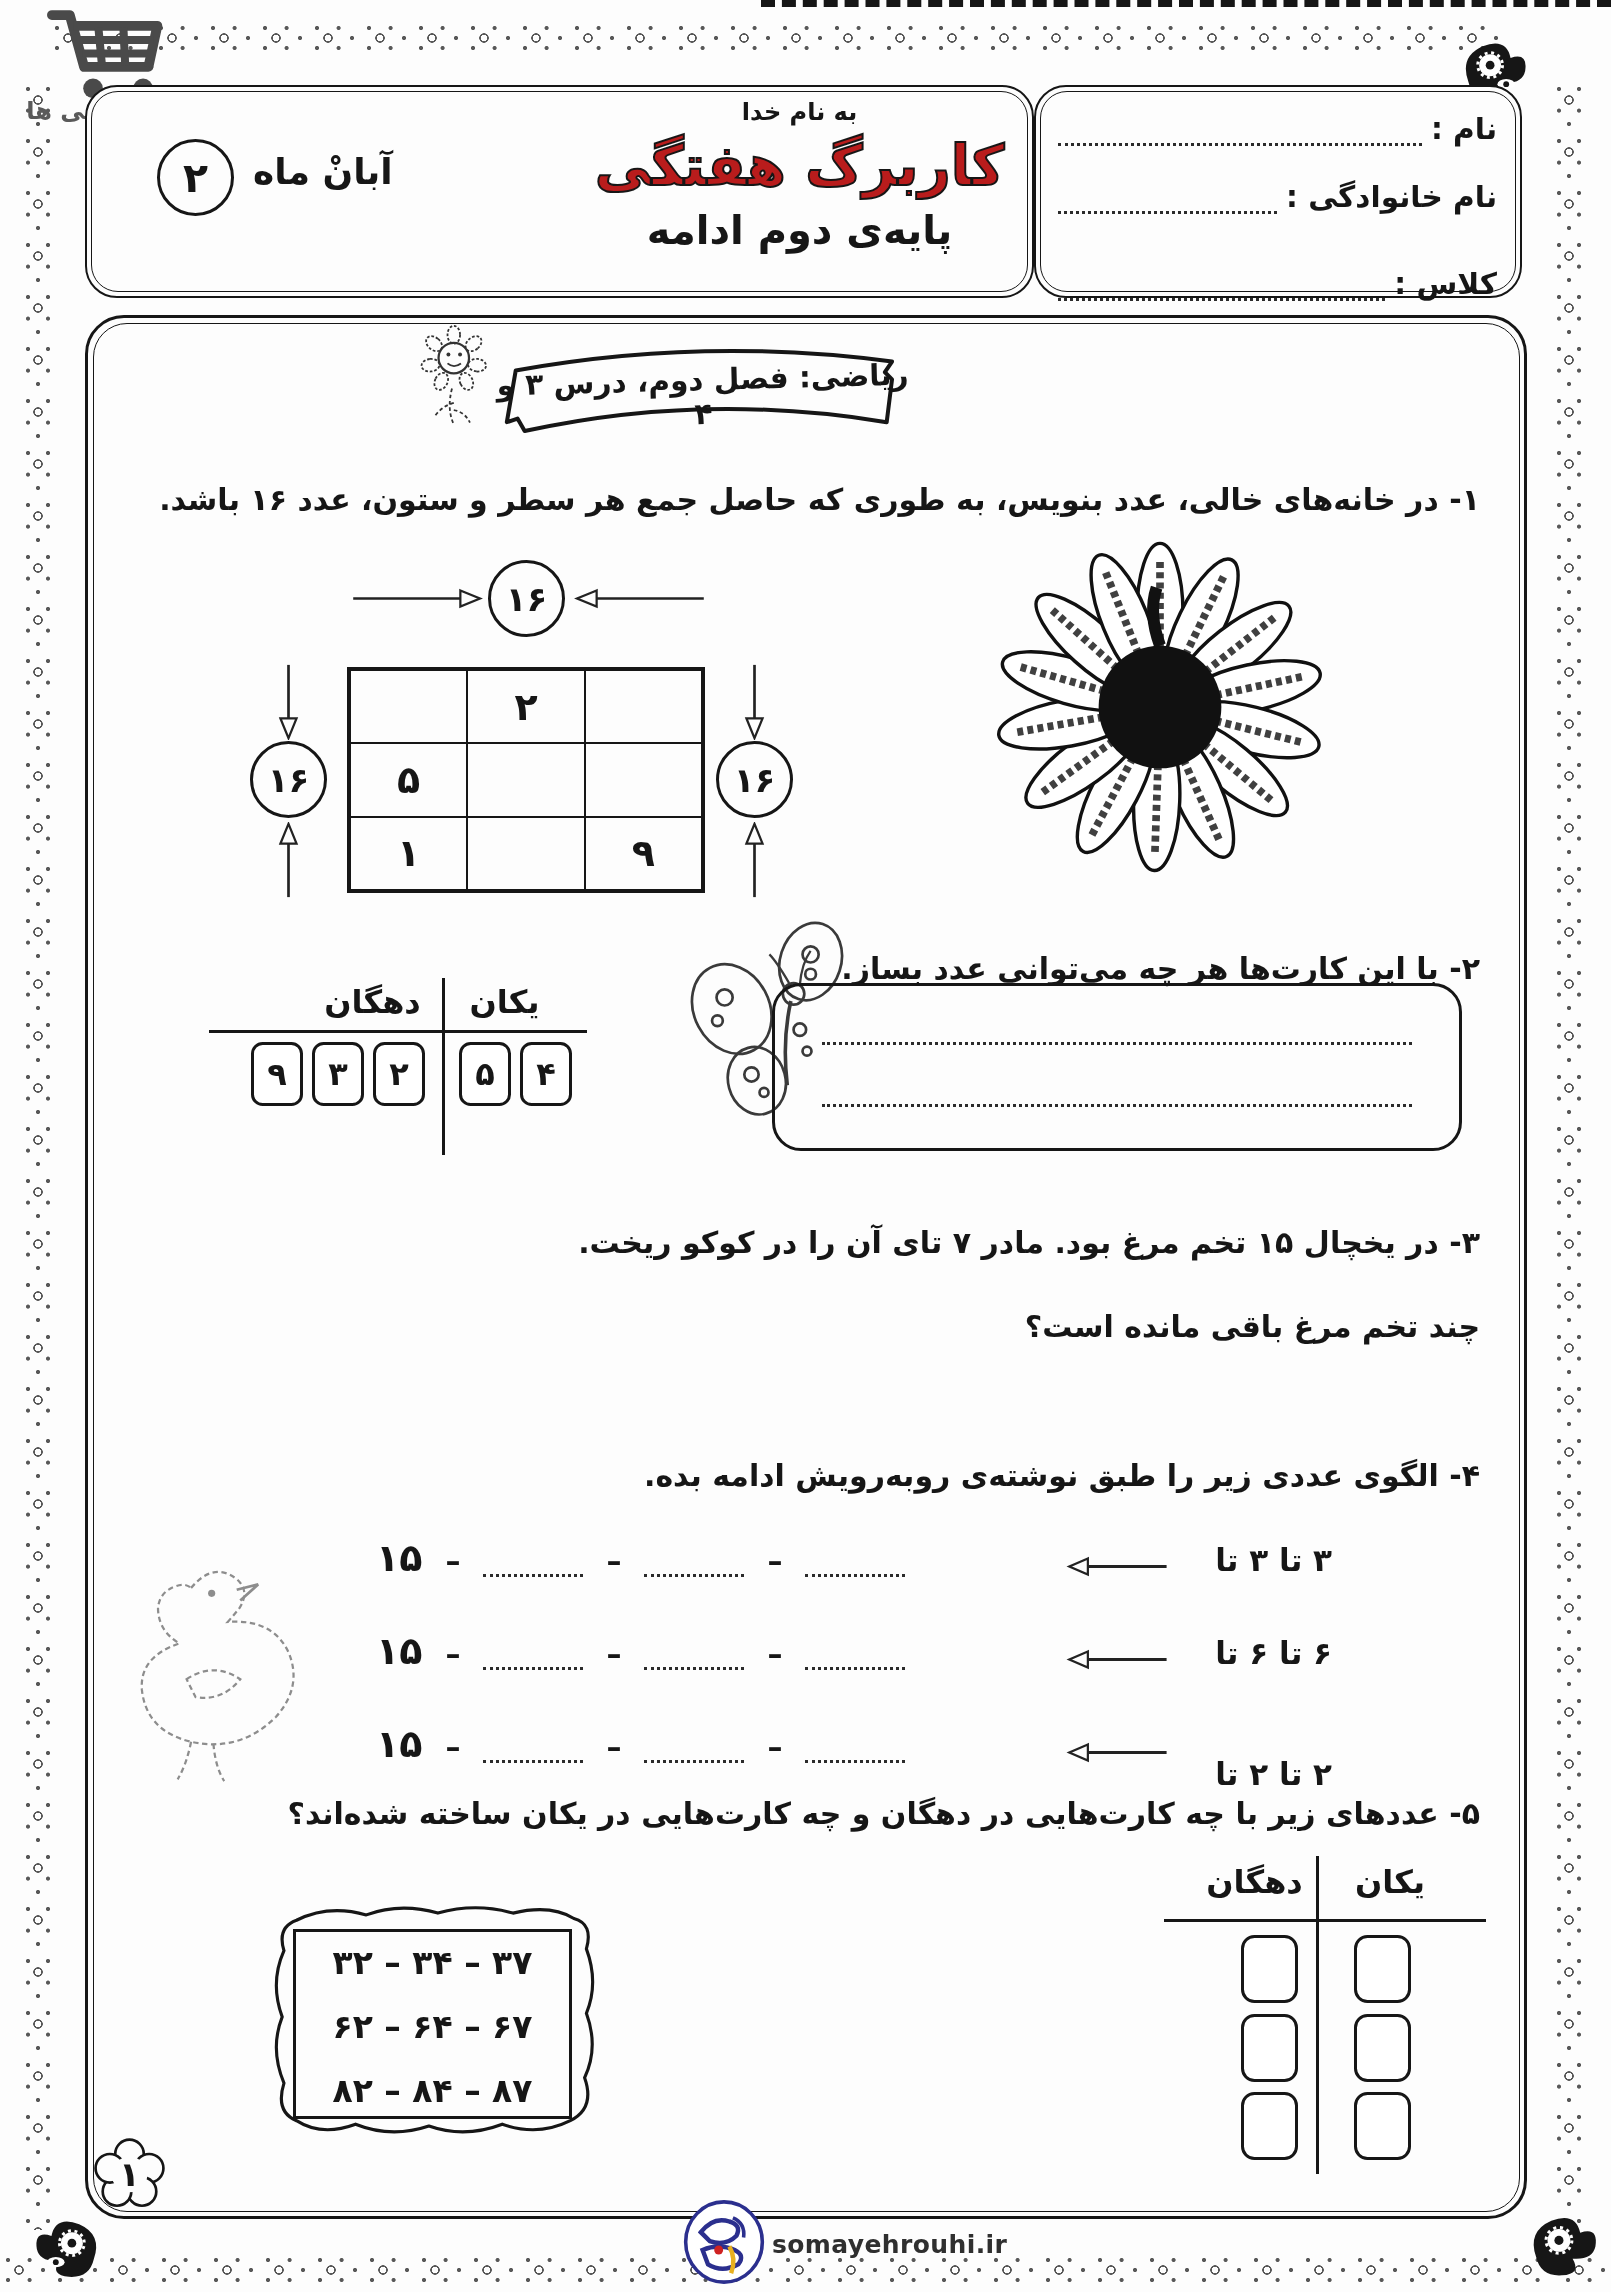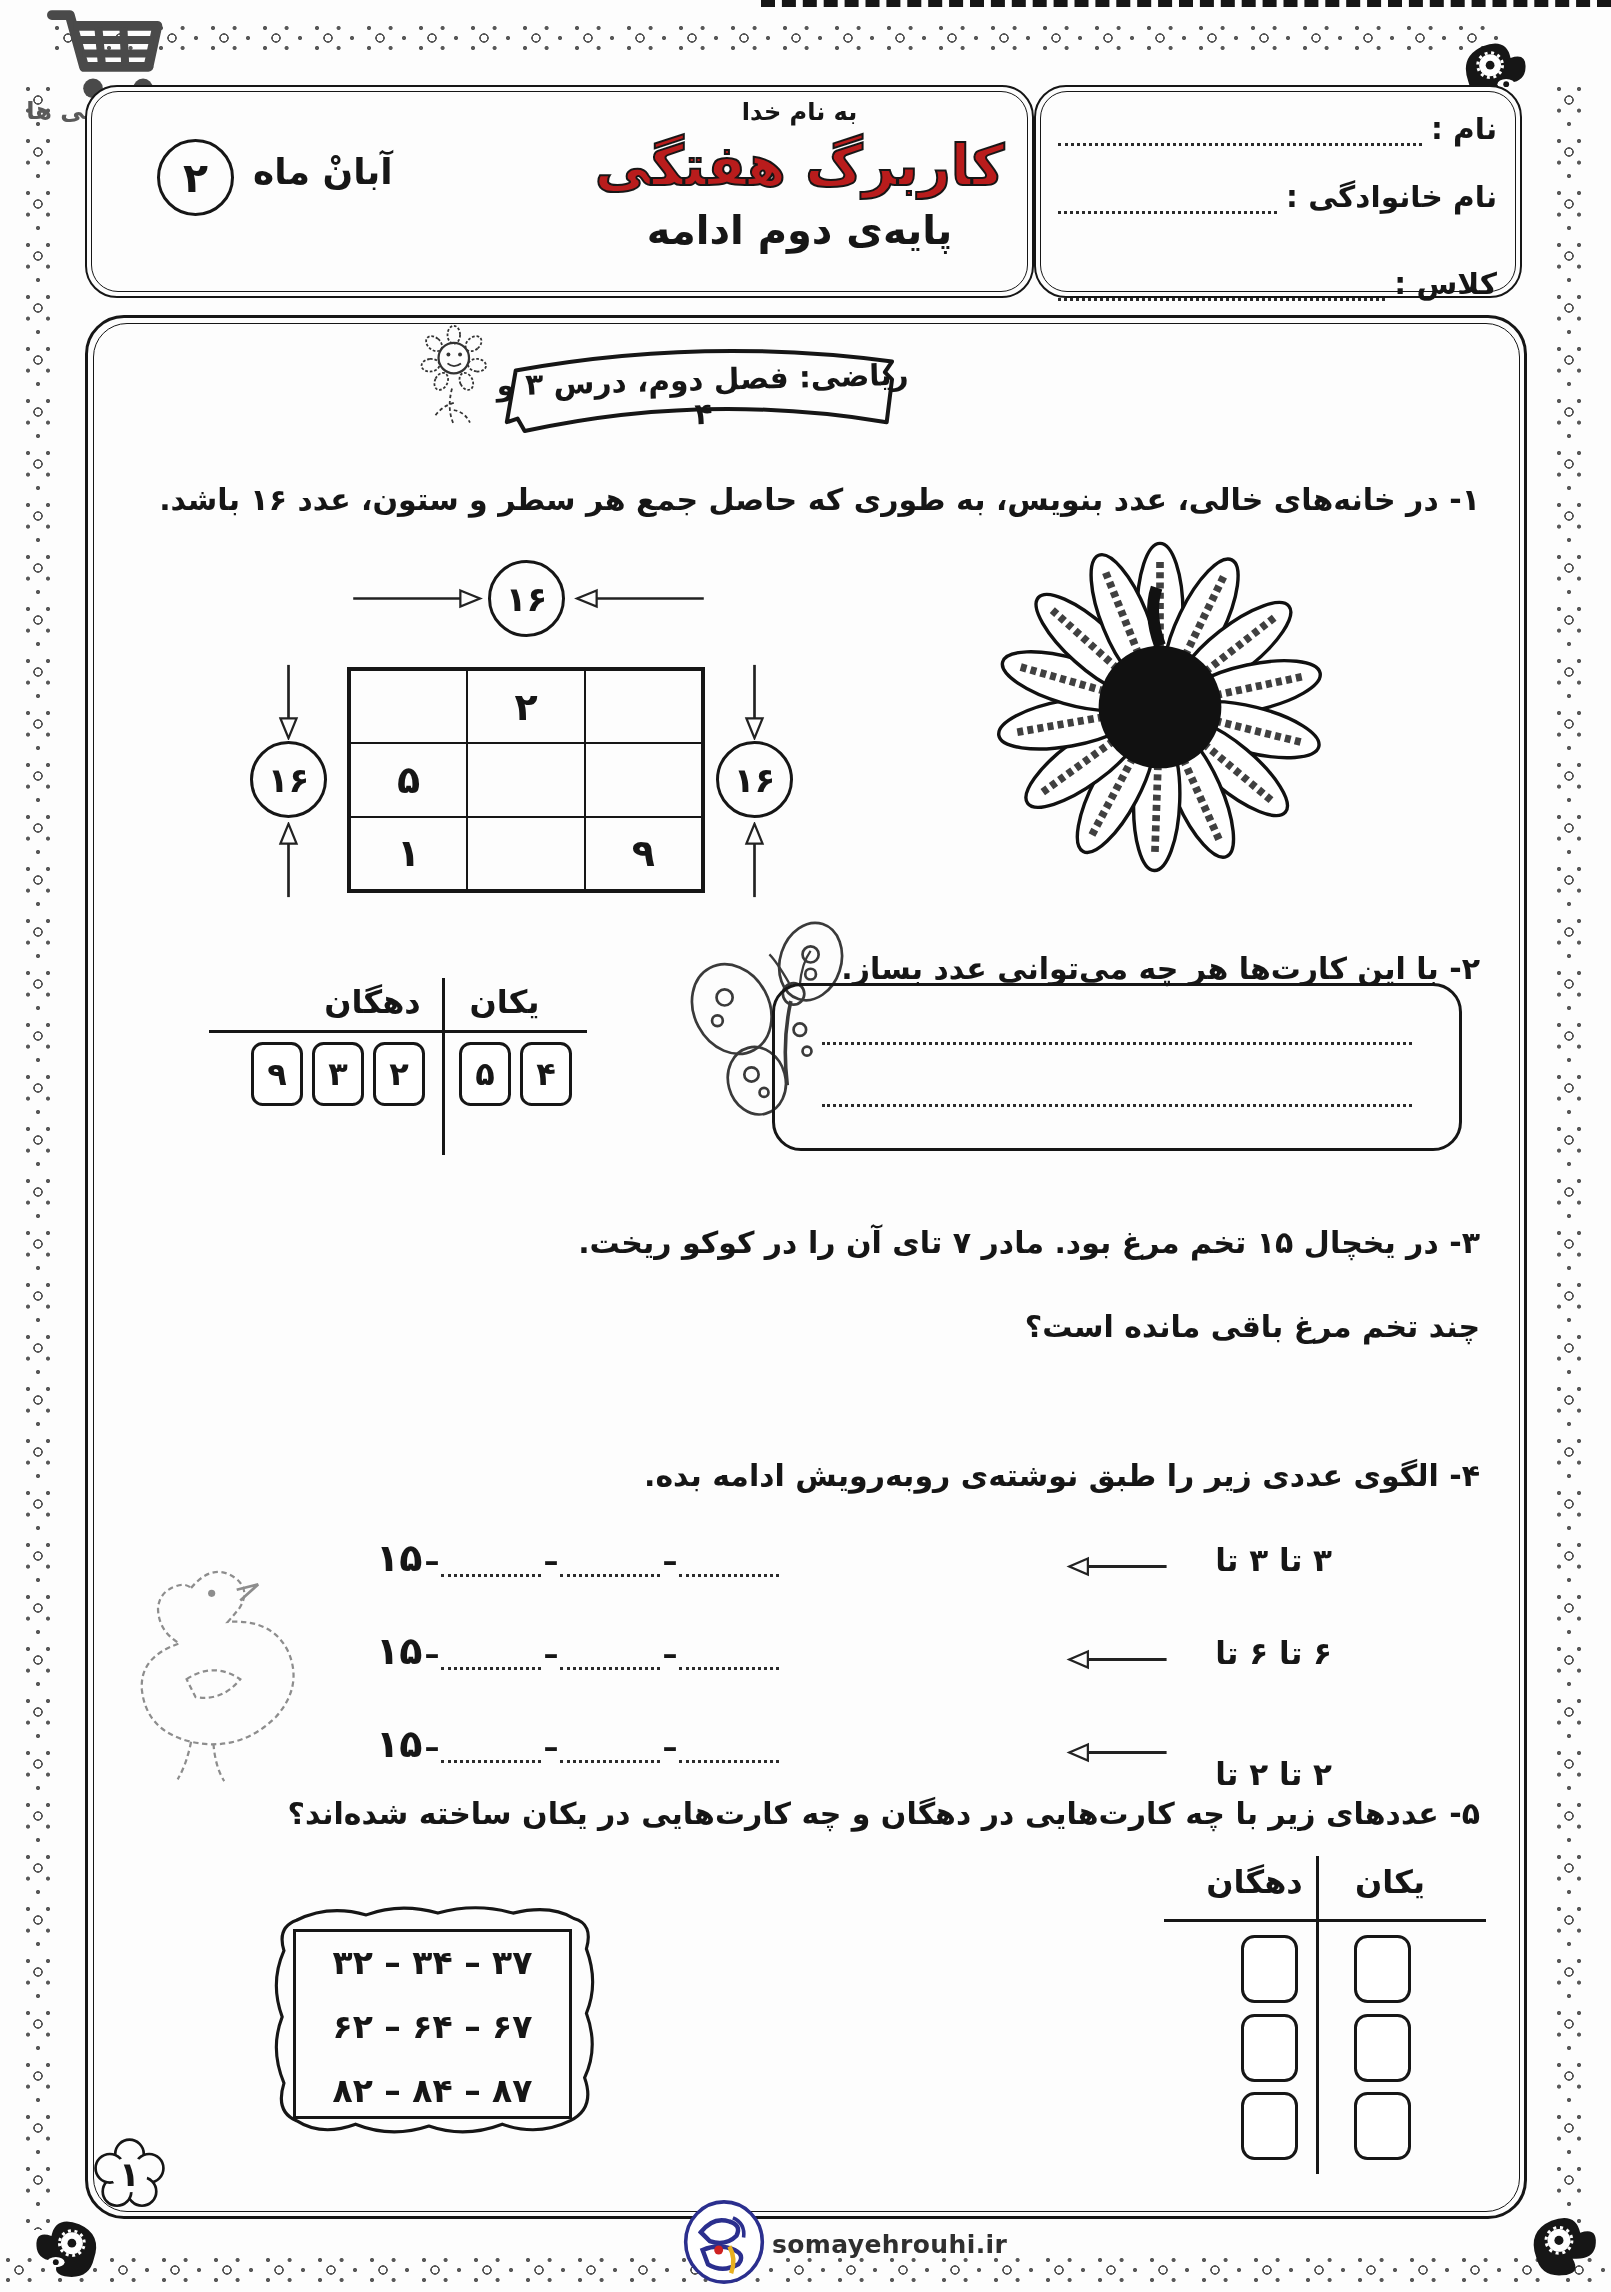--- a/index.html
+++ b/index.html
@@ -71,21 +71,21 @@
   .thead { position:absolute; font-size:32px; font-weight:bold; text-align:center; }
   .card { position:absolute; width:52px; height:64px; border:3.1px solid #161616; border-radius:11.6px;
     display:flex; align-items:center; justify-content:center; font-size:32px; font-weight:bold; background:#fff; }
   .slot { position:absolute; width:57px; height:68px; border:3.1px solid #161616; border-radius:13.4px; background:#fff; }
 
   
   .ansbox { position:absolute; border:3.6px solid #161616; border-radius:29px; }
   .ansline { position:absolute; left:47px; right:47px; border-bottom:3.6px dotted #2b2b2b; }
 
   
-  .seq { position:absolute; direction:ltr; display:flex; align-items:flex-end; gap:2px; }
+  .seq { position:absolute; direction:ltr; display:flex; align-items:flex-end; gap:23px; }
   .seq .start { font-size:38px; font-weight:bold; line-height:1; }
   .seq .dash { font-size:30px; font-weight:bold; line-height:1.1; }
   .seq .blank { width:100px; border-bottom:3.6px dotted #2b2b2b; height:27px; }
   .plabel { position:absolute; font-size:31px; font-weight:bold; white-space:nowrap; }
 
   
   .frame-inner { position:absolute; border:3.1px solid #161616; }
   .frame-lines { position:absolute; direction:ltr; text-align:center; }
   .frame-lines .nline { font-size:33px; font-weight:bold; letter-spacing:1.8px; height:64px; line-height:64px; white-space:nowrap; }
 

